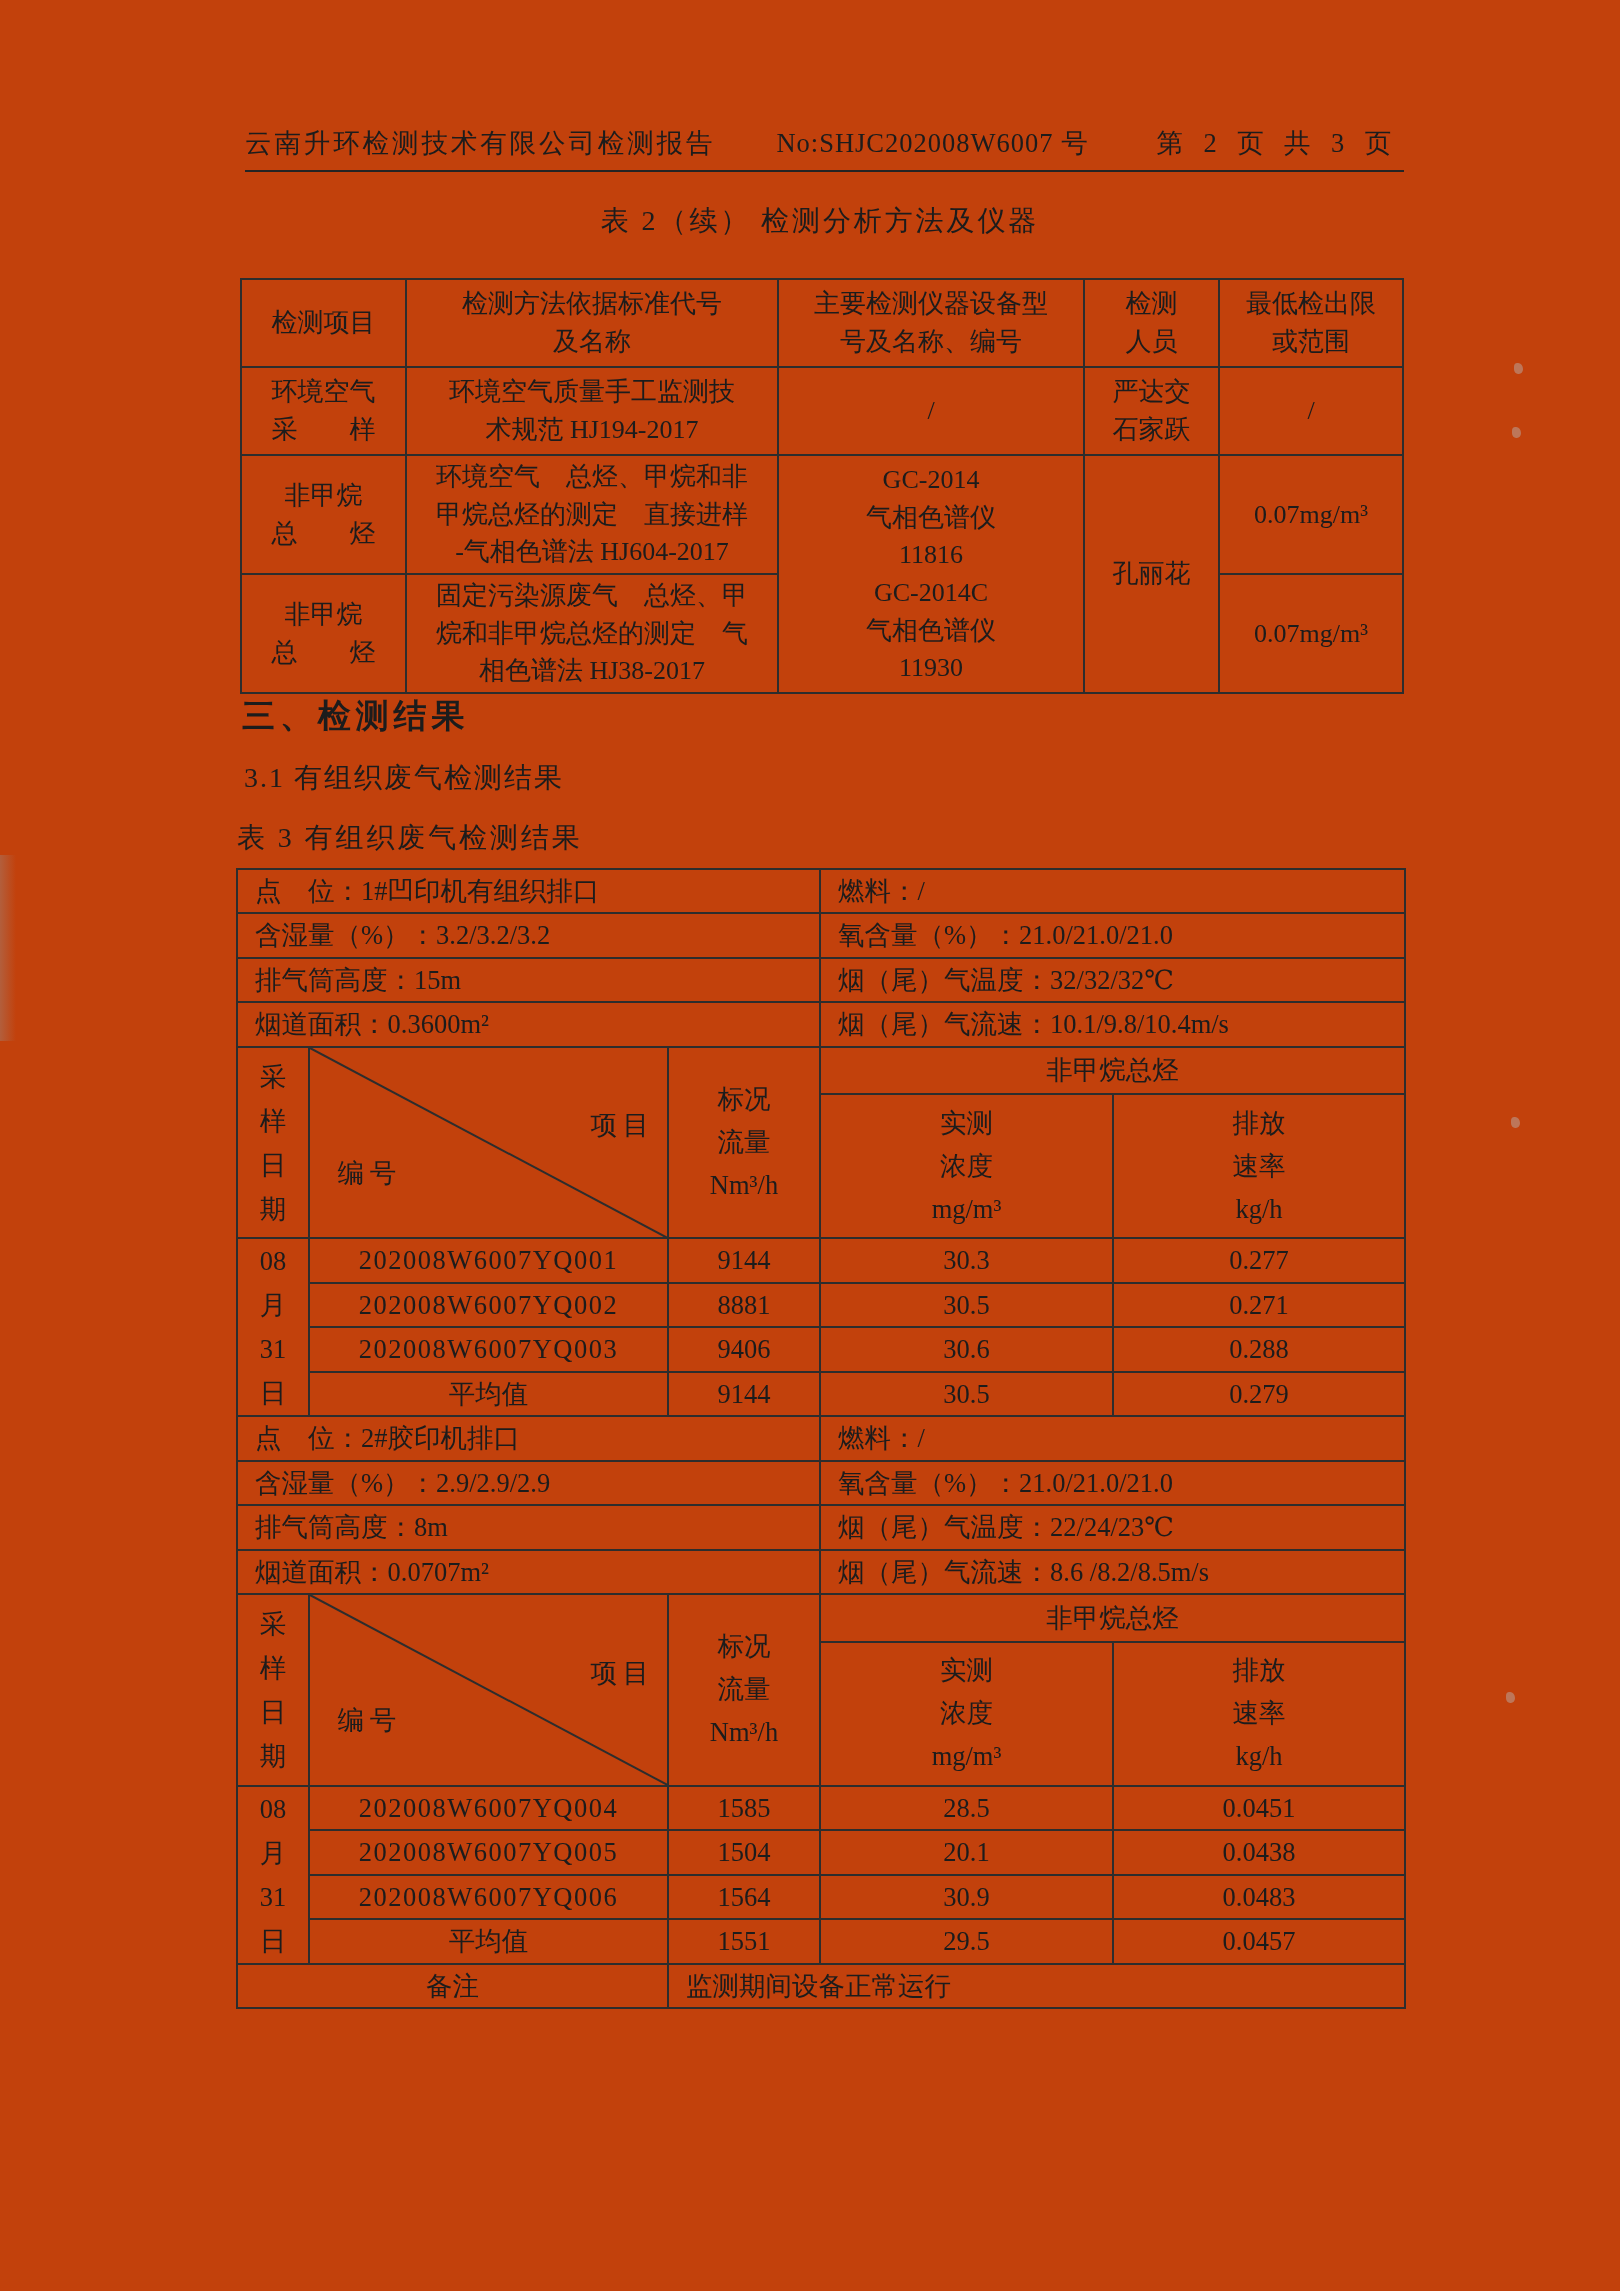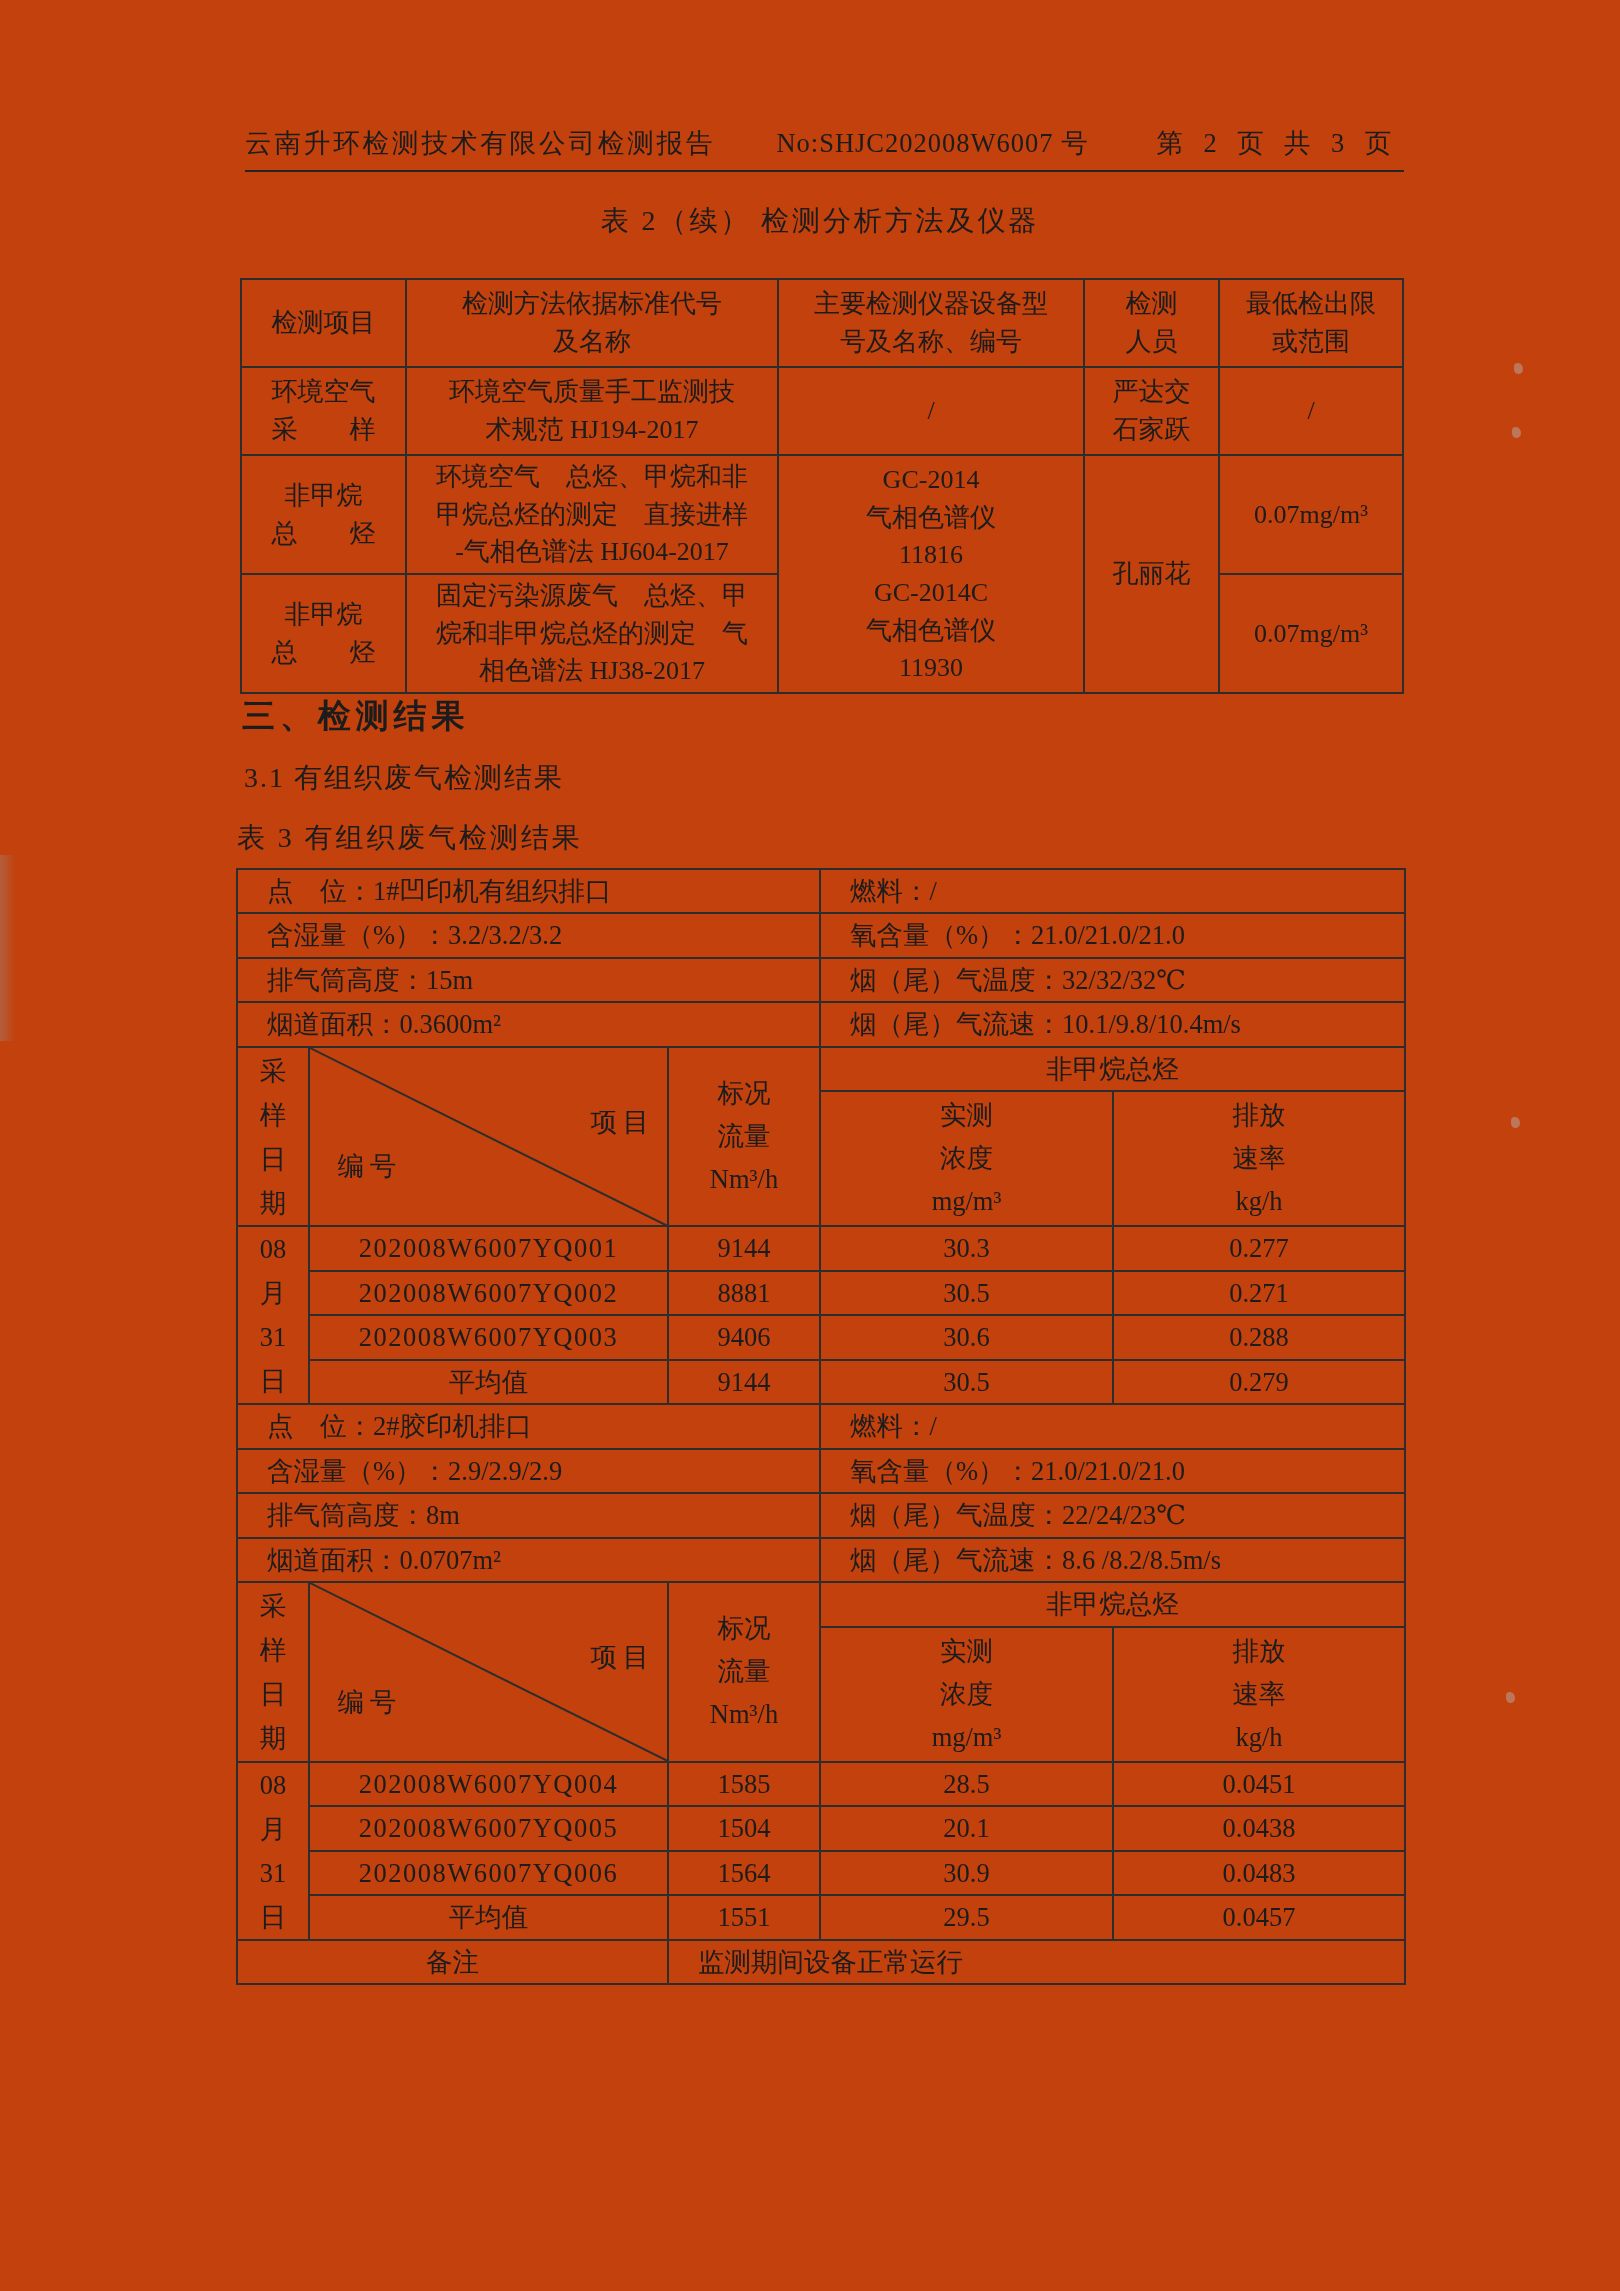--- a/index.html
+++ b/index.html
@@ -44,28 +44,28 @@
 
   
   .t2 { position:absolute; top:278px; left:240px; width:1162px;
     font-size:26px; border:2.9px solid #242424; }
   .t2 .r90 { height:88px; } .t2 .r120 { height:118px; } .t2 .r115 { height:113px; }
 
   
   .t3 { position:absolute; top:868px; left:236px; width:1167px;
     font-size:26.5px; border:2.9px solid #242424; }
   .t3 .r45 { height:44px; } .t3 .r135 { height:132px; } .t3 .r48 { height:42px; }
-  .t3 td.info { text-align:left; padding-left:29px; }
+  .t3 td.info { text-align:left; padding-left:17px; }
   .t3 td.idcell { letter-spacing:1.5px; }
   .t3 td.vhead, .t3 td.vdate { line-height:44px; padding:0; }
   .t3 td.subhead { line-height:43px; }
   .t3 td.flowhead { line-height:43px; }
 
   
-  .t3 td.diag { position:relative; padding:12px;border-radius:18px; }
+  .t3 td.diag { position:relative; padding:18px;border-radius:18px; }
   .diag svg { position:absolute; inset:0; width:100%; height:100%; display:block; }
   .diag .dtop { position:absolute; top:31%; right:11.8px; letter-spacing:5.9px; }
   .diag .dbot { position:absolute; top:56%; left:27.4px; letter-spacing:5.9px; }
 </style>
 </head>
 <body>
 
 <div class="page">
 
   <div class="smudge"></div>

